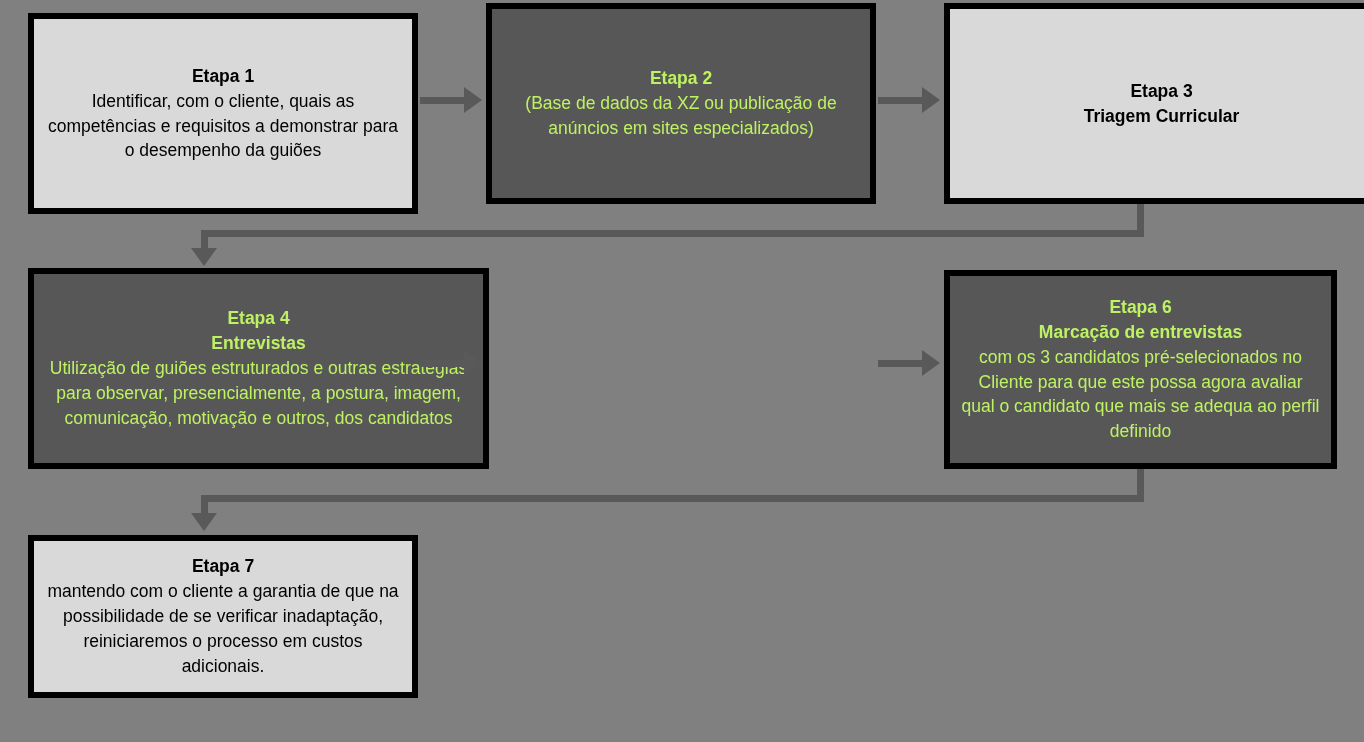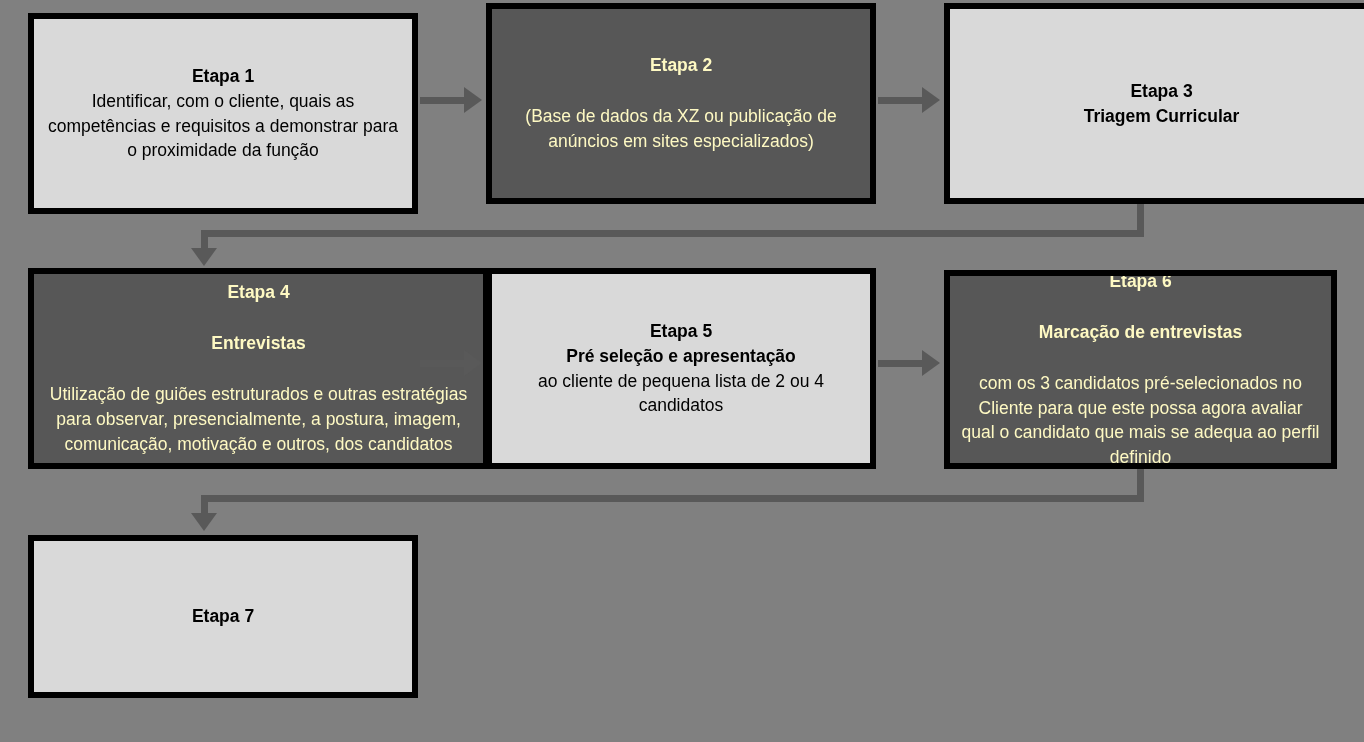--- a/index.html
+++ b/index.html
@@ -35,22 +35,21 @@
     text-align: center;
     padding: 4px 10px;
     overflow: hidden;
   }
   .node.light {
     background: #d9d9d9;
     color: #000000;
   }
   .node.dark {
     background: #575757;
-    color: #fef9c3;
-    gap: 26px;
+    color: #bef264;
   }
 
   .node .step {
     font-size: 17.5px;
     font-weight: bold;
     line-height: 1.42;
     margin: 0;
   }
   .node .title {
     font-size: 17.5px;
@@ -89,53 +88,49 @@
     border-top: 18px solid #595959;
   }
 </style>
 </head>
 <body>
 
 <div id="canvas">
 
   <div class="node light" style="left:28px; top:13px; width:390px; height:201px;">
     <div class="step">Etapa 1</div>
-    <div class="body">Identificar, com o cliente, quais as competências e requisitos a demonstrar para o proximidade da função</div>
+    <div class="body">Identificar, com o cliente, quais as competências e requisitos a demonstrar para o desempenho da guiões</div>
   </div>
 
   <div class="node dark" style="left:486px; top:3px; width:390px; height:201px;">
     <div class="step">Etapa 2</div>
     <div class="body">(Base de dados da XZ ou publicação de anúncios em sites especializados)</div>
   </div>
 
   <div class="node light" style="left:944px; top:3px; width:435px; height:201px;">
     <div class="step">Etapa 3</div>
     <div class="title">Triagem Curricular</div>
   </div>
 
   <div class="node dark" style="left:28px; top:268px; width:461px; height:201px;">
     <div class="step">Etapa 4</div>
     <div class="title">Entrevistas</div>
     <div class="body">Utilização de guiões estruturados e outras estratégias para observar, presencialmente, a postura, imagem, comunicação, motivação e outros, dos candidatos</div>
   </div>
 
-  <div class="node light" style="left:486px; top:268px; width:390px; height:201px;">
-    <div class="step">Etapa 5</div>
-    <div class="title">Pré seleção e apresentação</div>
-    <div class="body">ao cliente de pequena lista de 2 ou 4 candidatos</div>
-  </div>
 
   <div class="node dark" style="left:944px; top:270px; width:393px; height:199px;">
     <div class="step">Etapa 6</div>
     <div class="title">Marcação de  entrevistas</div>
     <div class="body">com os 3 candidatos pré-selecionados no Cliente para que este possa agora avaliar qual o candidato que mais se adequa ao perfil definido</div>
   </div>
 
   <div class="node light" style="left:28px; top:535px; width:390px; height:163px;">
     <div class="step">Etapa 7</div>
+    <div class="body">mantendo com o cliente a garantia de que na possibilidade de se verificar inadaptação, reiniciaremos o processo em custos adicionais.</div>
   </div>
 
   <div class="conn conn-h" style="left:420px; top:97px; width:46px;"></div>
   <div class="arrow-right" style="left:464px; top:87px;"></div>
 
   <div class="conn conn-h" style="left:878px; top:97px; width:46px;"></div>
   <div class="arrow-right" style="left:922px; top:87px;"></div>
 
   <div class="conn conn-v" style="left:1137px; top:204px; width:7px; height:33px;"></div>
   <div class="conn conn-h" style="left:201px; top:230px; width:943px;"></div>

